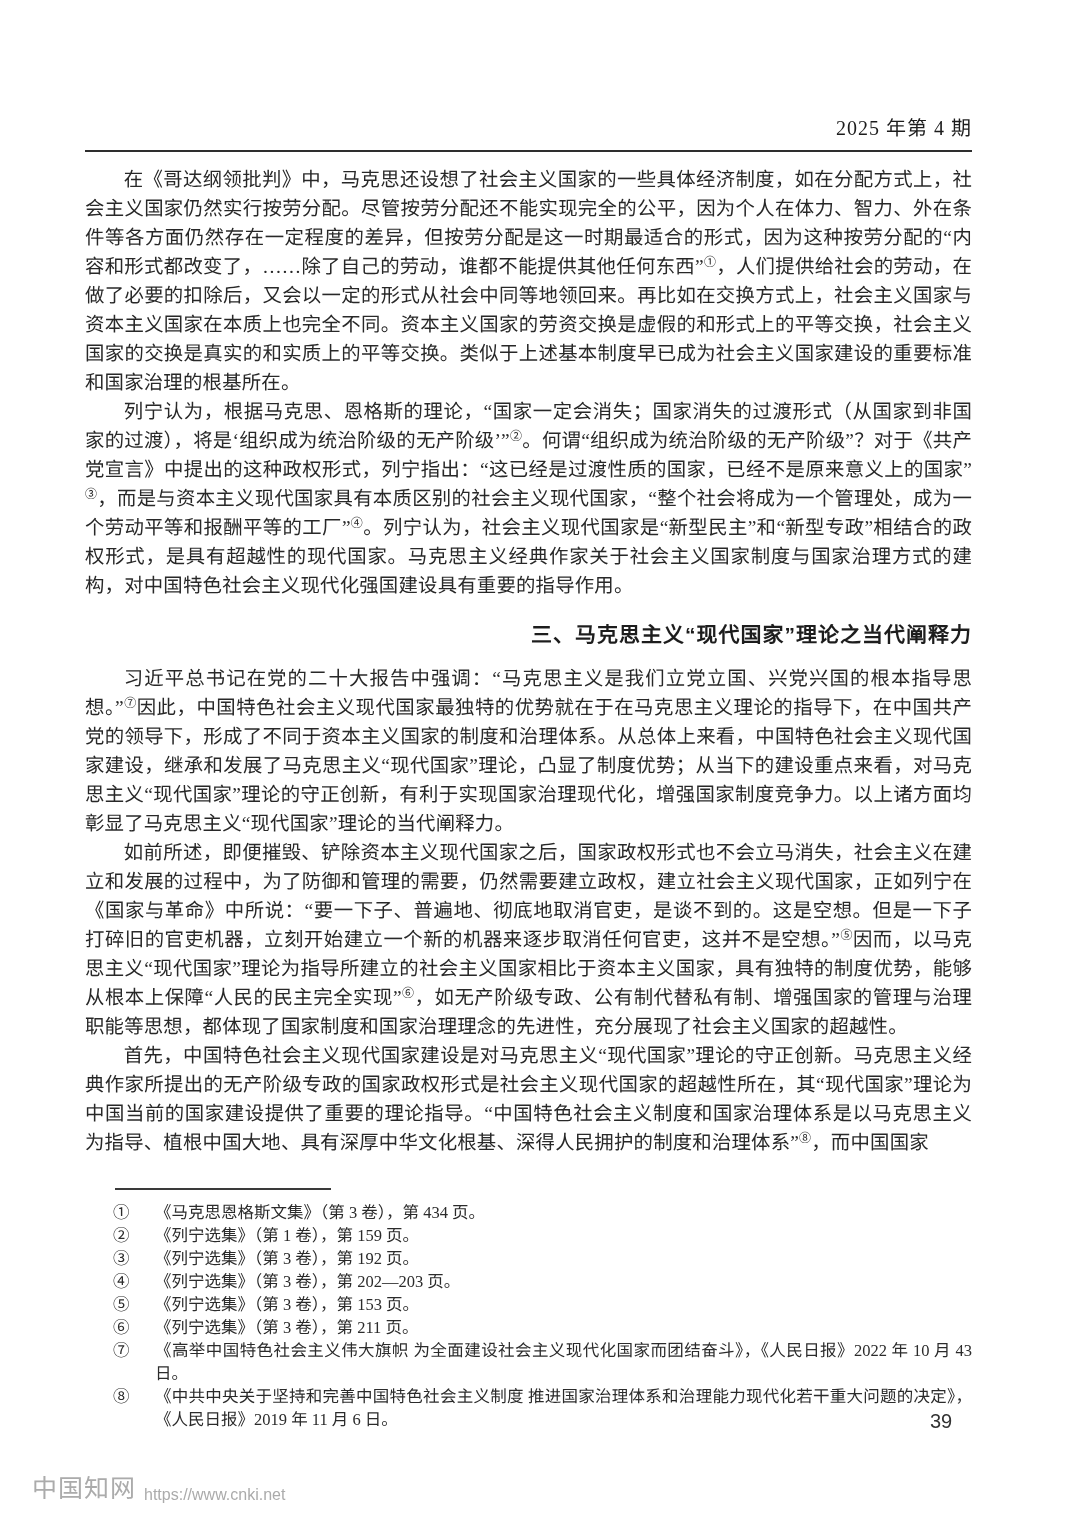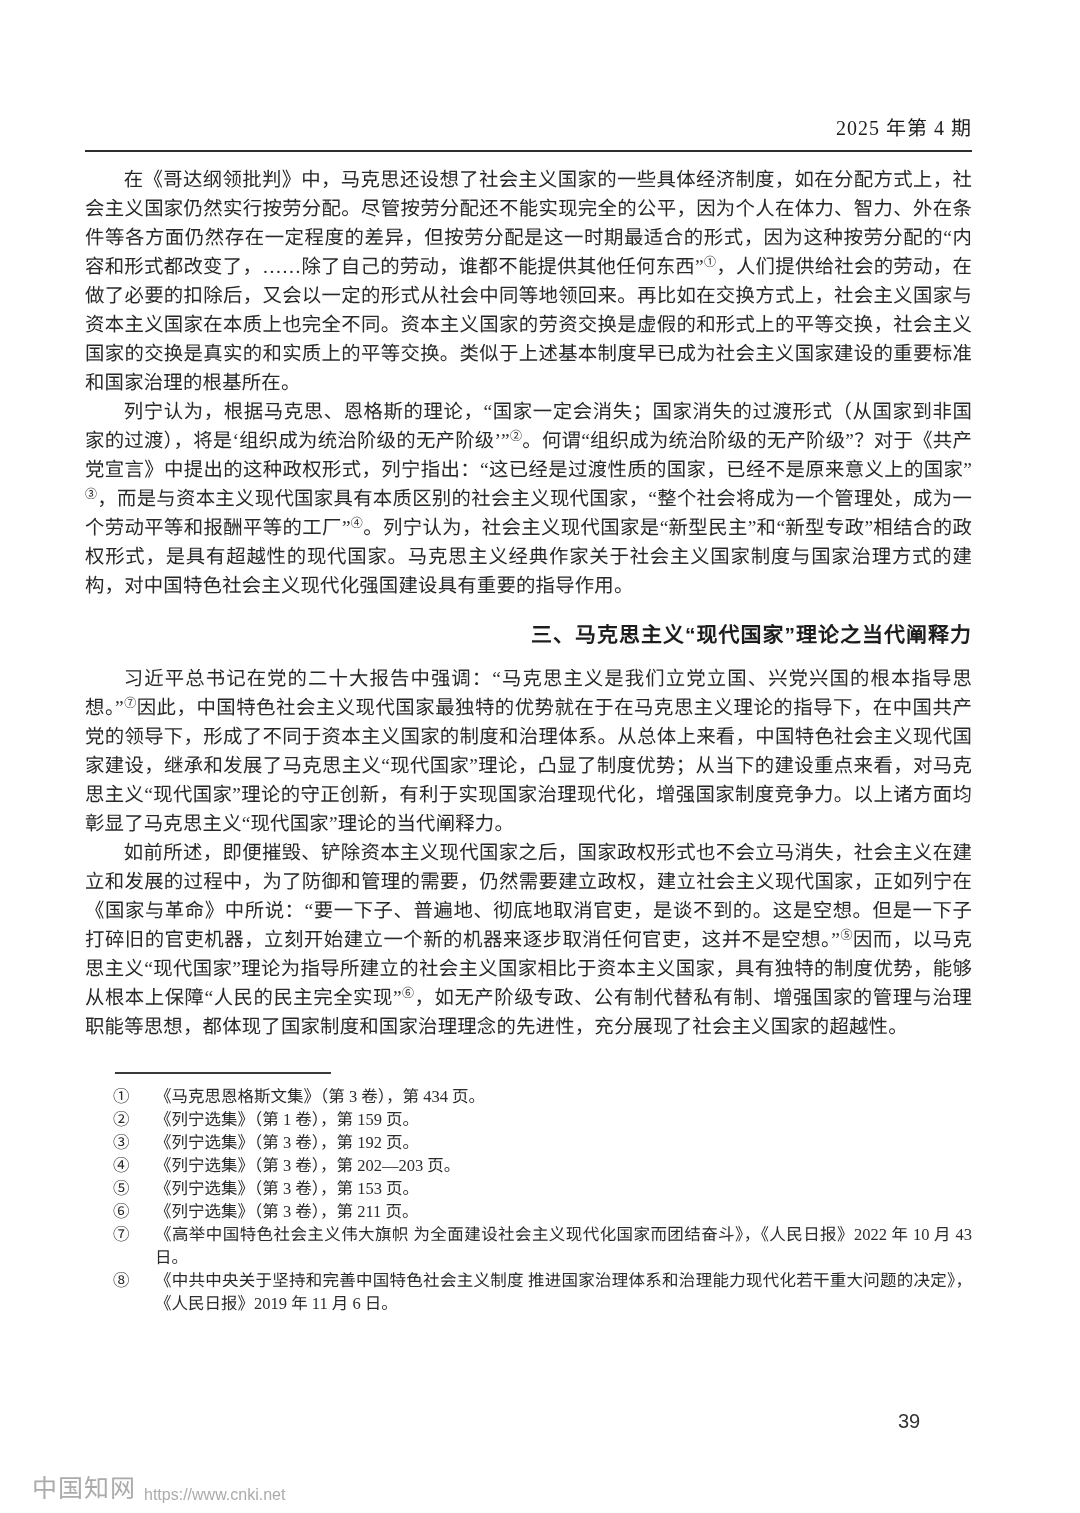--- a/index.html
+++ b/index.html
@@ -61,21 +61,21 @@
     padding-left: 28px;
     font-size: 16.5px;
     line-height: 23px;
     color: #2b2b2b;
     text-align: justify;
   }
   .fn-marker { flex: none; width: 42px; }
   .fn-text { flex: 1; word-break: break-all; }
 
   .page-number {
-    position: absolute; left: 898px; top: 1410px;
+    position: absolute; left: 930px; top: 1410px;
     font-size: 20px; color: #333333;
     font-family: "Liberation Sans", "DejaVu Sans", sans-serif;
   }
   .watermark {
     position: absolute; left: 32px; top: 1455px;
     display: flex; align-items: flex-end; gap: 8px;
     color: #ababab;
     font-family: "Liberation Sans", "DejaVu Sans", sans-serif;
     margin-top: 13px;
   }
@@ -94,20 +94,21 @@
     <div id="paras-before">
         <p class="para">在《哥达纲领批判》中，马克思还设想了社会主义国家的一些具体经济制度，如在分配方式上，社会主义国家仍然实行按劳分配。尽管按劳分配还不能实现完全的公平，因为个人在体力、智力、外在条件等各方面仍然存在一定程度的差异，但按劳分配是这一时期最适合的形式，因为这种按劳分配的“内容和形式都改变了，……除了自己的劳动，谁都不能提供其他任何东西”<sup class="fnref">①</sup>，人们提供给社会的劳动，在做了必要的扣除后，又会以一定的形式从社会中同等地领回来。再比如在交换方式上，社会主义国家与资本主义国家在本质上也完全不同。资本主义国家的劳资交换是虚假的和形式上的平等交换，社会主义国家的交换是真实的和实质上的平等交换。类似于上述基本制度早已成为社会主义国家建设的重要标准和国家治理的根基所在。</p>
         <p class="para">列宁认为，根据马克思、恩格斯的理论，“国家一定会消失；国家消失的过渡形式（从国家到非国家的过渡），将是‘组织成为统治阶级的无产阶级’”<sup class="fnref">②</sup>。何谓“组织成为统治阶级的无产阶级”？对于《共产党宣言》中提出的这种政权形式，列宁指出：“这已经是过渡性质的国家，已经不是原来意义上的国家”<sup class="fnref">③</sup>，而是与资本主义现代国家具有本质区别的社会主义现代国家，“整个社会将成为一个管理处，成为一个劳动平等和报酬平等的工厂”<sup class="fnref">④</sup>。列宁认为，社会主义现代国家是“新型民主”和“新型专政”相结合的政权形式，是具有超越性的现代国家。马克思主义经典作家关于社会主义国家制度与国家治理方式的建构，对中国特色社会主义现代化强国建设具有重要的指导作用。</p>
       </div>
 
     <h2 class="section-heading">三、马克思主义“现代国家”理论之当代阐释力</h2>
 
     <div id="paras-after">
         <p class="para">习近平总书记在党的二十大报告中强调：“马克思主义是我们立党立国、兴党兴国的根本指导思想。”<sup class="fnref">⑦</sup>因此，中国特色社会主义现代国家最独特的优势就在于在马克思主义理论的指导下，在中国共产党的领导下，形成了不同于资本主义国家的制度和治理体系。从总体上来看，中国特色社会主义现代国家建设，继承和发展了马克思主义“现代国家”理论，凸显了制度优势；从当下的建设重点来看，对马克思主义“现代国家”理论的守正创新，有利于实现国家治理现代化，增强国家制度竞争力。以上诸方面均彰显了马克思主义“现代国家”理论的当代阐释力。</p>
         <p class="para">如前所述，即便摧毁、铲除资本主义现代国家之后，国家政权形式也不会立马消失，社会主义在建立和发展的过程中，为了防御和管理的需要，仍然需要建立政权，建立社会主义现代国家，正如列宁在《国家与革命》中所说：“要一下子、普遍地、彻底地取消官吏，是谈不到的。这是空想。但是一下子打碎旧的官吏机器，立刻开始建立一个新的机器来逐步取消任何官吏，这并不是空想。”<sup class="fnref">⑤</sup>因而，以马克思主义“现代国家”理论为指导所建立的社会主义国家相比于资本主义国家，具有独特的制度优势，能够从根本上保障“人民的民主完全实现”<sup class="fnref">⑥</sup>，如无产阶级专政、公有制代替私有制、增强国家的管理与治理职能等思想，都体现了国家制度和国家治理理念的先进性，充分展现了社会主义国家的超越性。</p>
+        <p class="para">首先，中国特色社会主义现代国家建设是对马克思主义“现代国家”理论的守正创新。马克思主义经典作家所提出的无产阶级专政的国家政权形式是社会主义现代国家的超越性所在，其“现代国家”理论为中国当前的国家建设提供了重要的理论指导。“中国特色社会主义制度和国家治理体系是以马克思主义为指导、植根中国大地、具有深厚中华文化根基、深得人民拥护的制度和治理体系”<sup class="fnref">⑧</sup>，而中国国家</p>
       </div>
 
     <div class="footnotes">
       <div class="fn-rule"></div>
       <div id="fn-list">
           <div class="fn-row">
             <span class="fn-marker">①</span>
             <span class="fn-text">《马克思恩格斯文集》（第 3 卷），第 434 页。</span>
           </div>
           <div class="fn-row">

